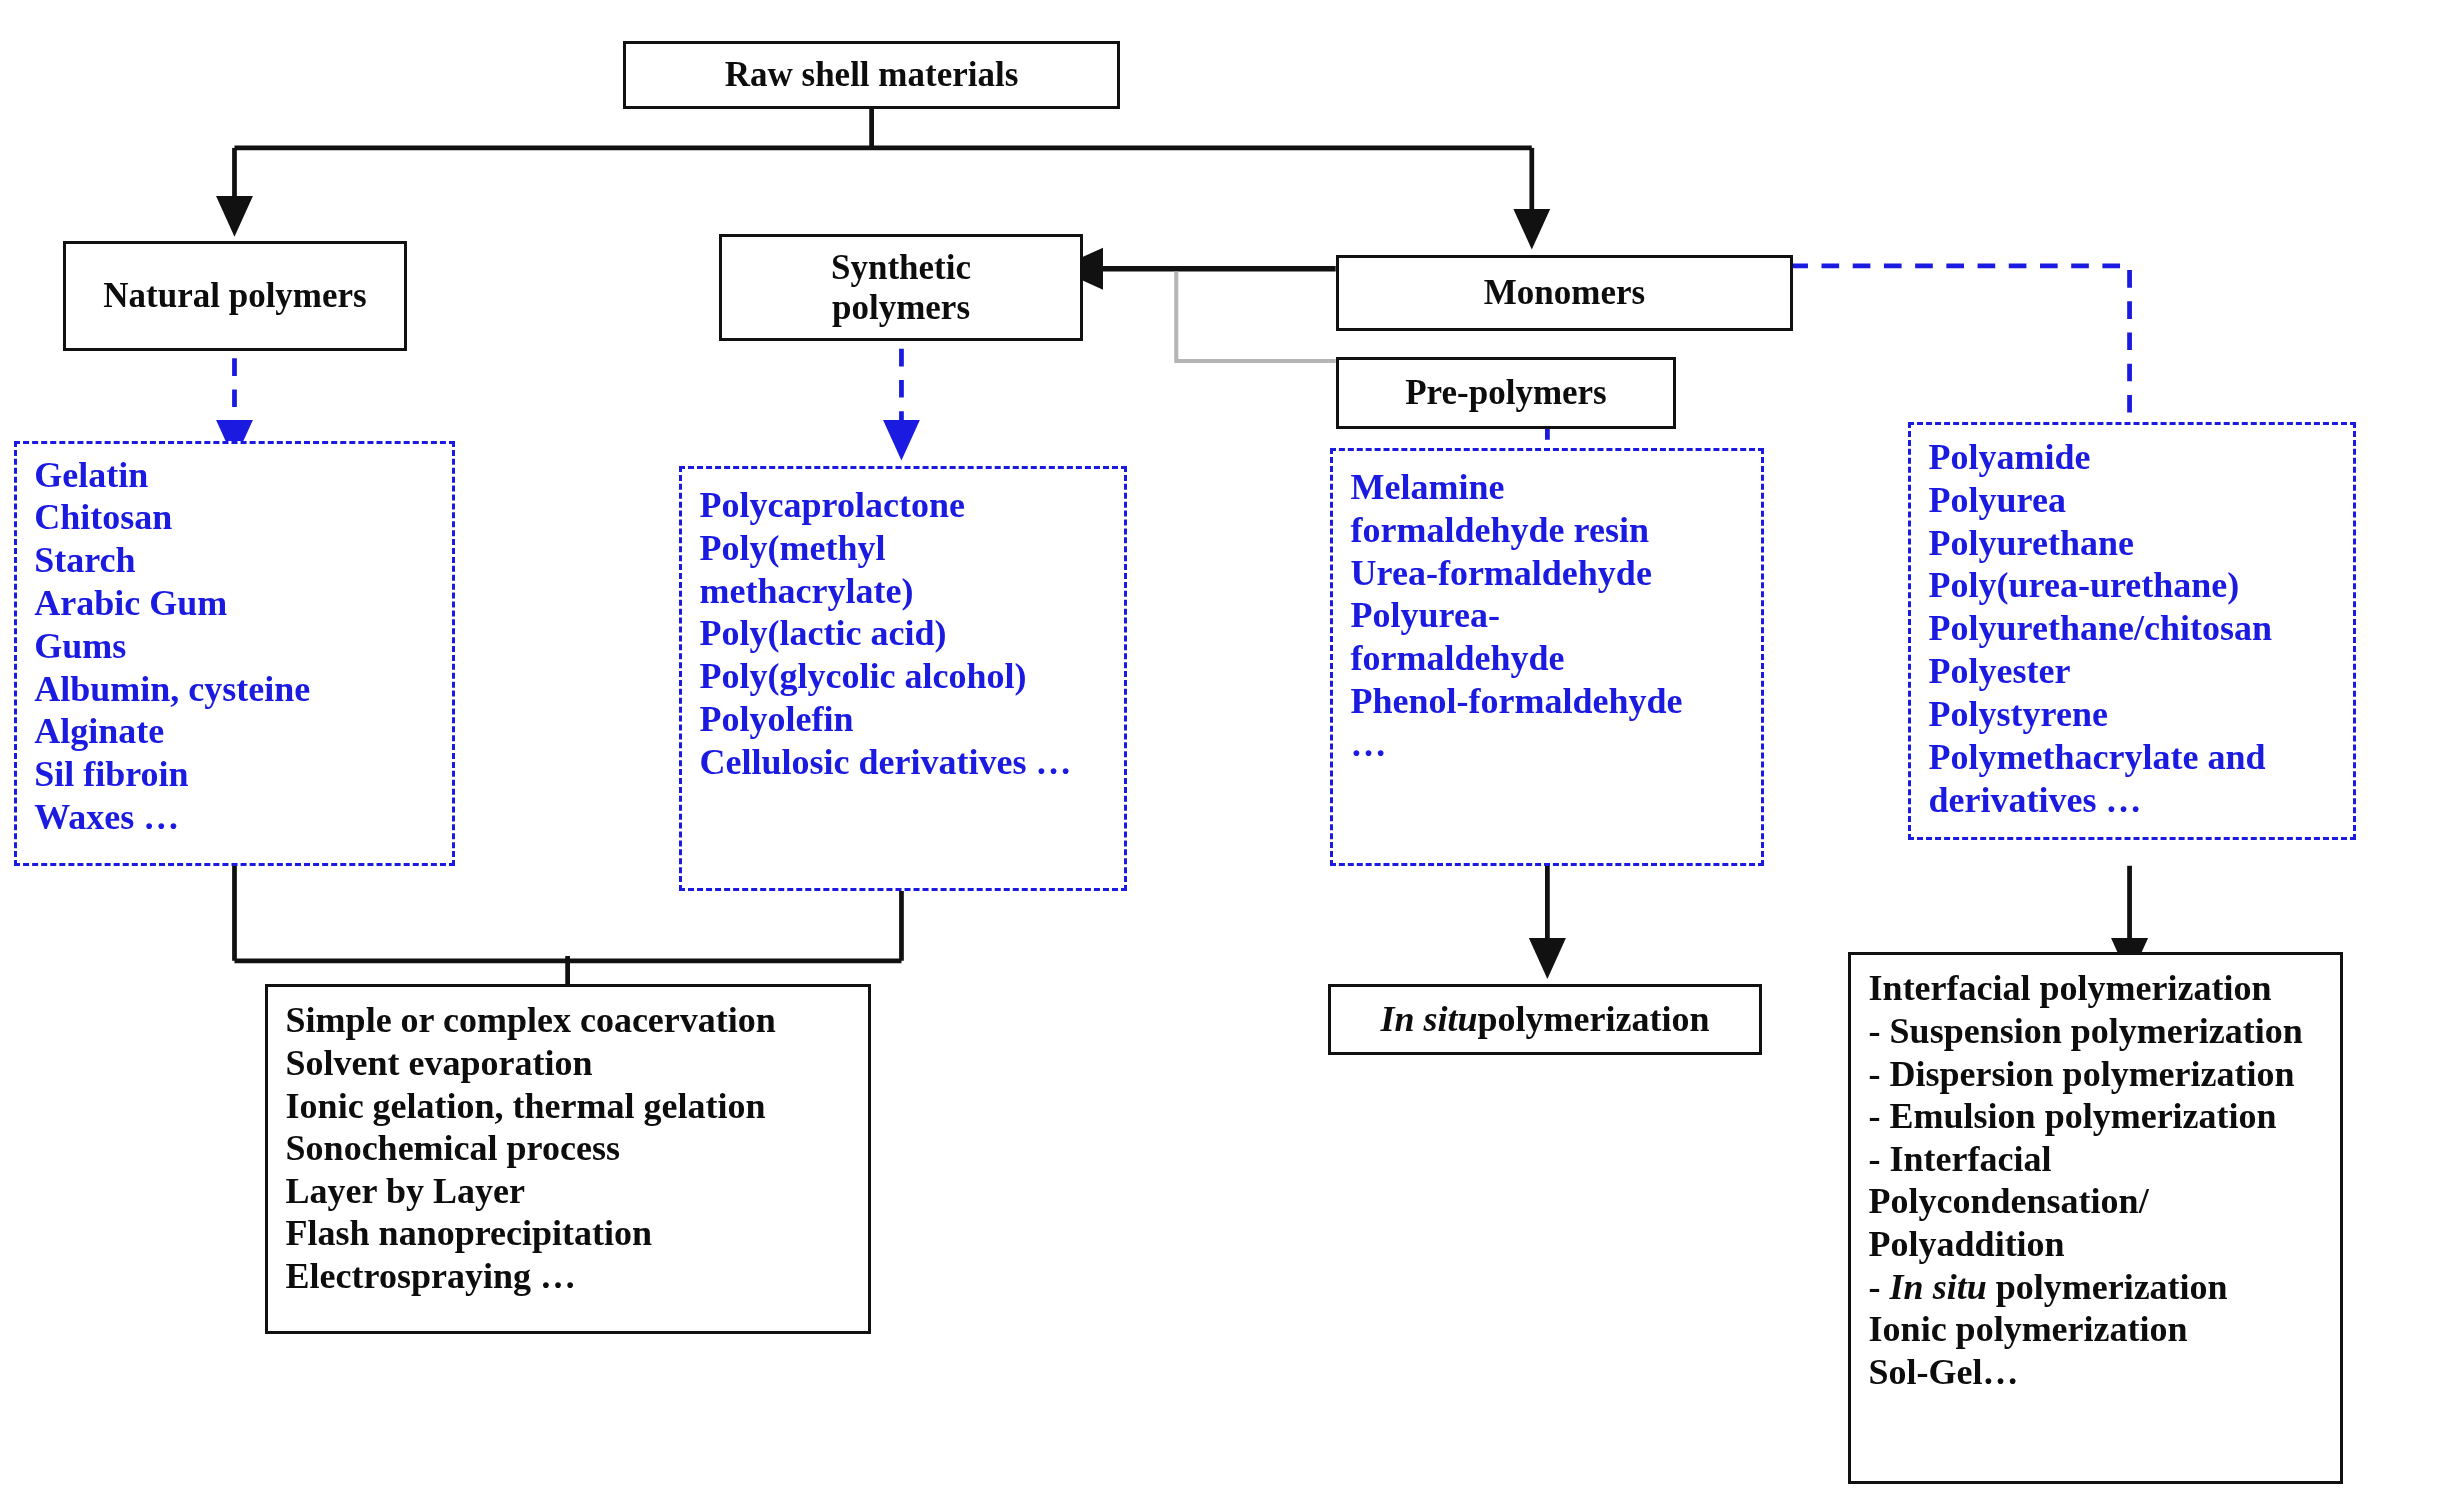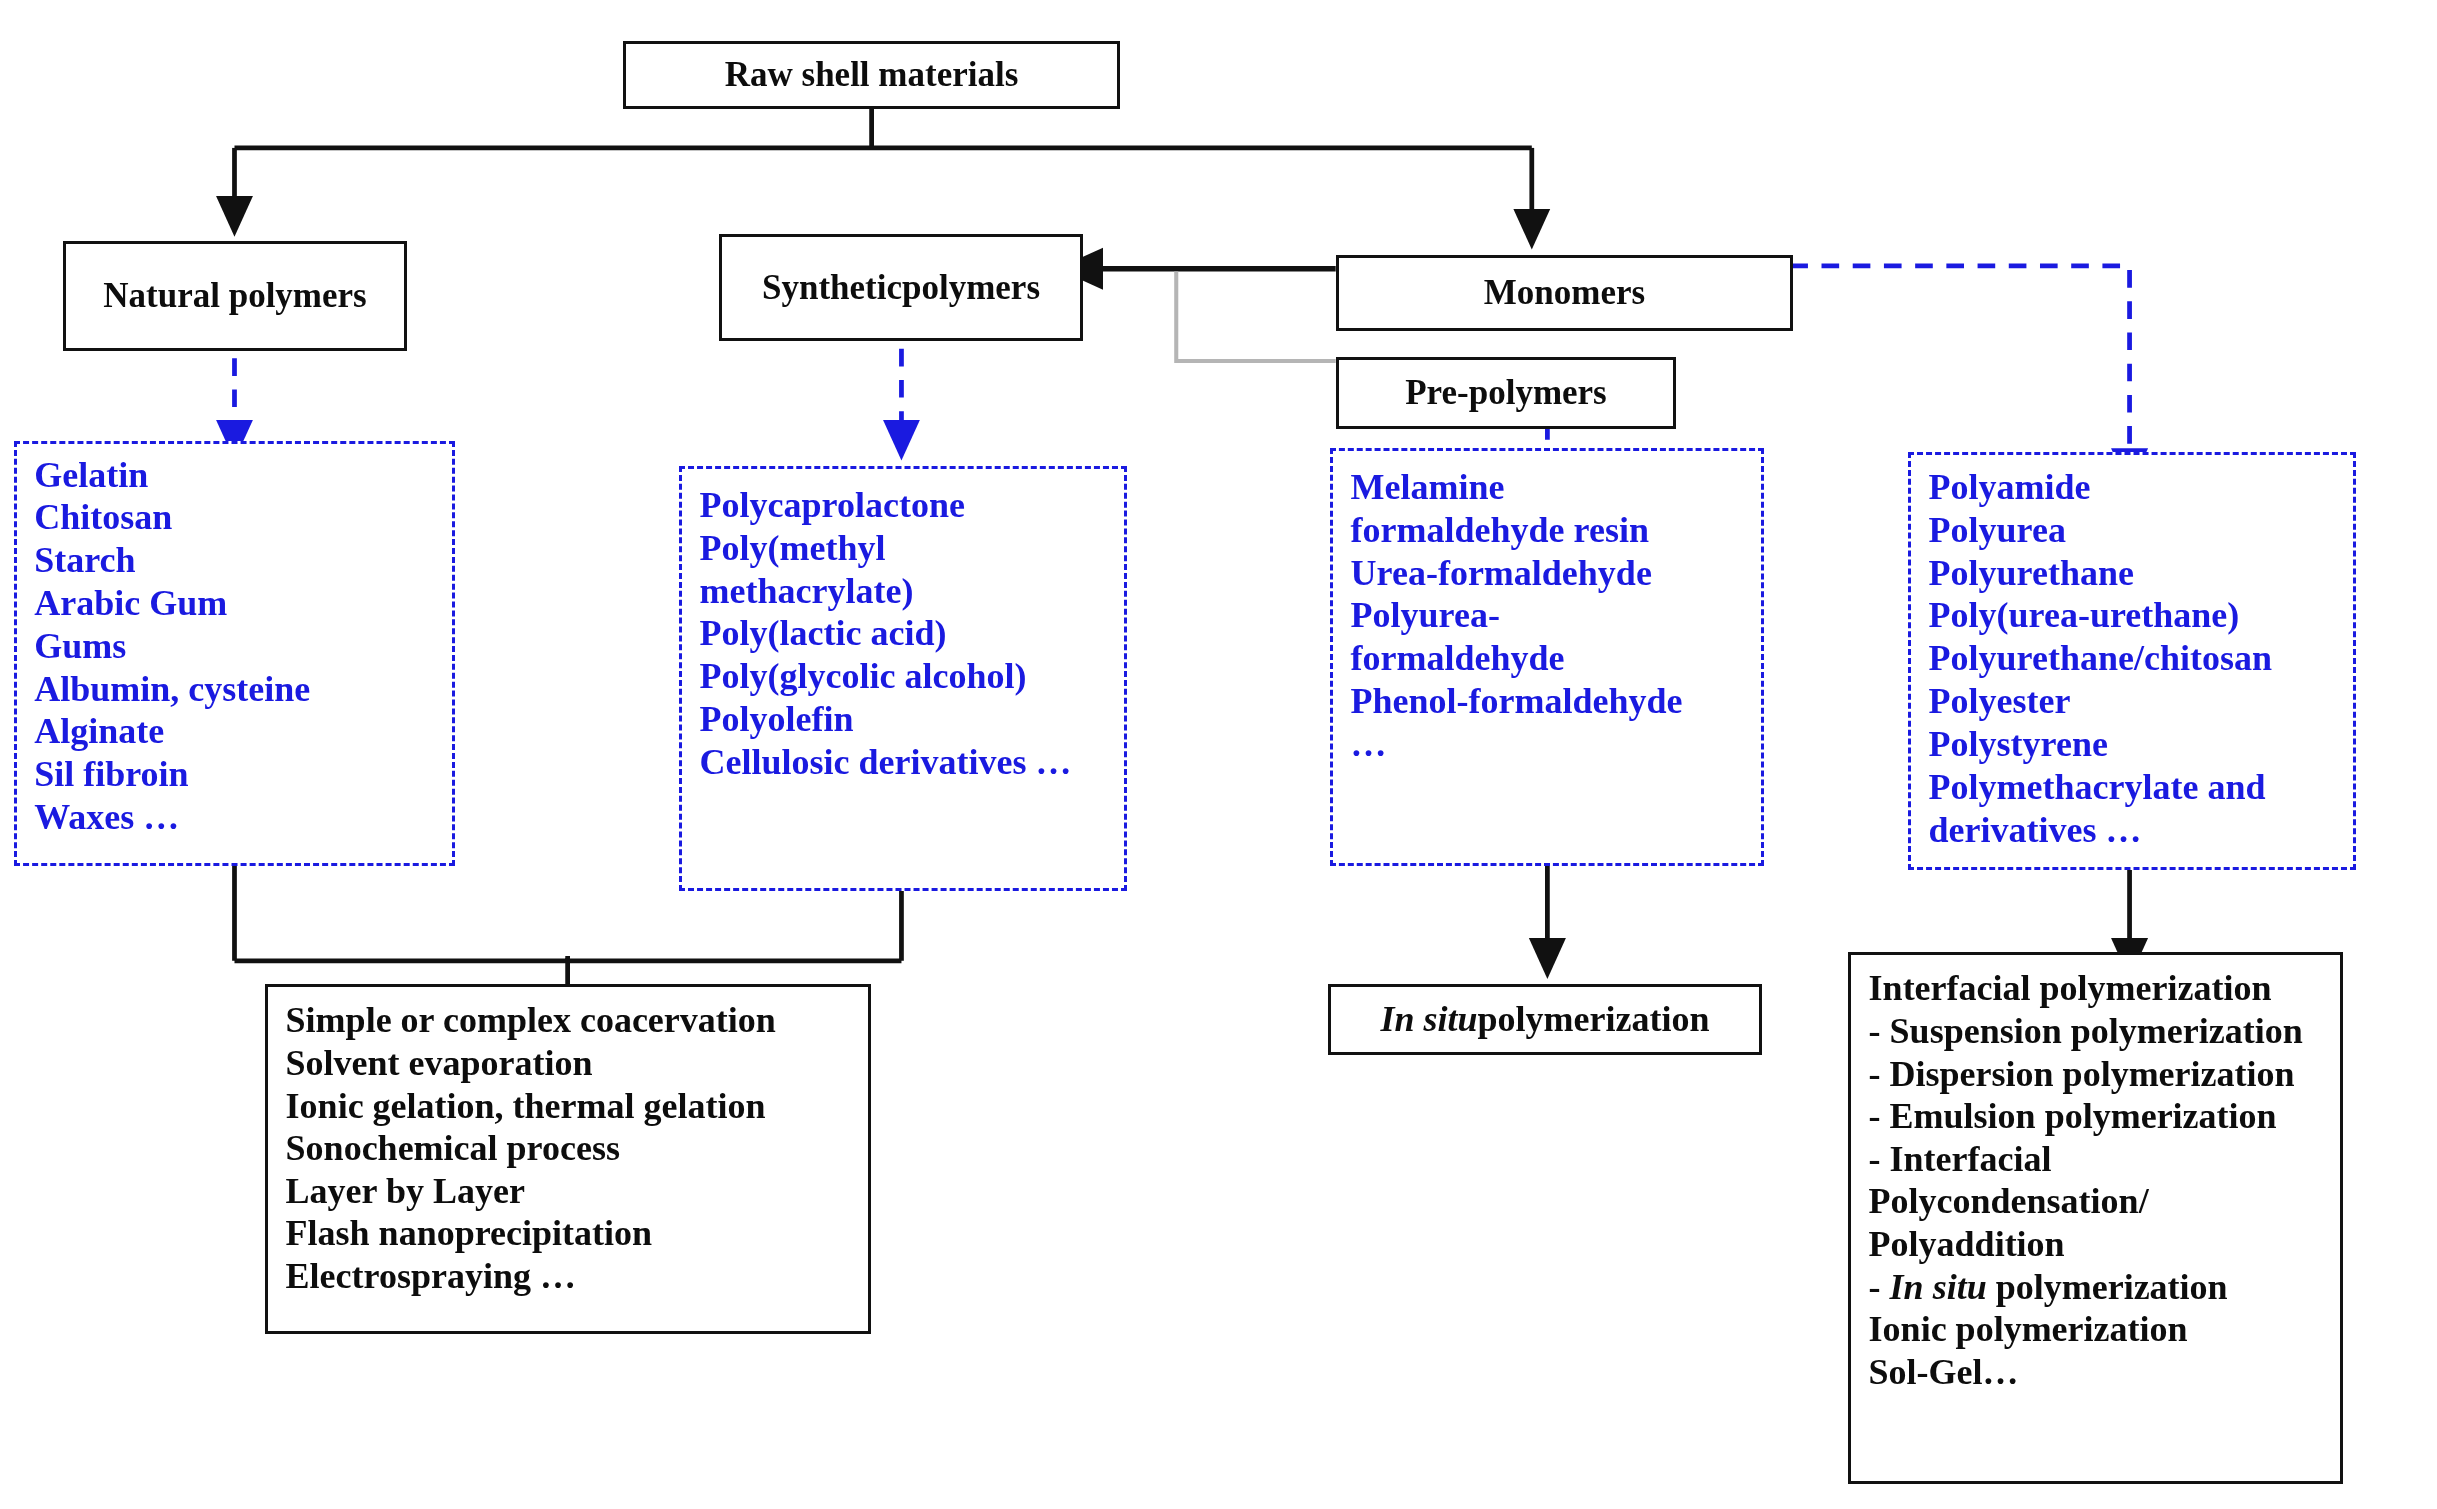--- a/index.html
+++ b/index.html
@@ -92,21 +92,21 @@
   </svg>
 
   <div class="node solid title t52" style="left:623px;top:17px;width:497px;height:68px;">
     <span>Raw shell materials</span>
   </div>
 
   <div class="node solid title t52" style="left:63px;top:217px;width:344px;height:110px;align-items:center;">
     <span>Natural polymers</span>
   </div>
 
-  <div class="node solid title t52" style="left:719px;top:210px;width:364px;height:107px;flex-direction:row;">
+  <div class="node solid title t52" style="left:719px;top:210px;width:364px;height:107px;flex-direction:column;">
     <span>Synthetic</span>
     <span>polymers</span>
   </div>
 
   <div class="node solid title t52" style="left:1336px;top:231px;width:457px;height:76px;">
     <span>Monomers</span>
   </div>
 
   <div class="node solid title t52" style="left:1336px;top:333px;width:340px;height:72px;">
     <span>Pre-polymers</span>
@@ -143,21 +143,21 @@
       <div class="row">Melamine</div>
       <div class="row">formaldehyde resin</div>
       <div class="row">Urea-formaldehyde</div>
       <div class="row">Polyurea-</div>
       <div class="row">formaldehyde</div>
       <div class="row">Phenol-formaldehyde</div>
       <div class="row">…</div>
     </div>
   </div>
 
-  <div class="dashbox" style="left:1908px;top:452px;width:448px;height:418px;">
+  <div class="dashbox" style="left:1908px;top:422px;width:448px;height:418px;">
     <div class="lines pad t50" style="padding-top:11px;">
       <div class="row">Polyamide</div>
       <div class="row">Polyurea</div>
       <div class="row">Polyurethane</div>
       <div class="row">Poly(urea-urethane)</div>
       <div class="row">Polyurethane/chitosan</div>
       <div class="row">Polyester</div>
       <div class="row">Polystyrene</div>
       <div class="row">Polymethacrylate and</div>
       <div class="row">derivatives …</div>

